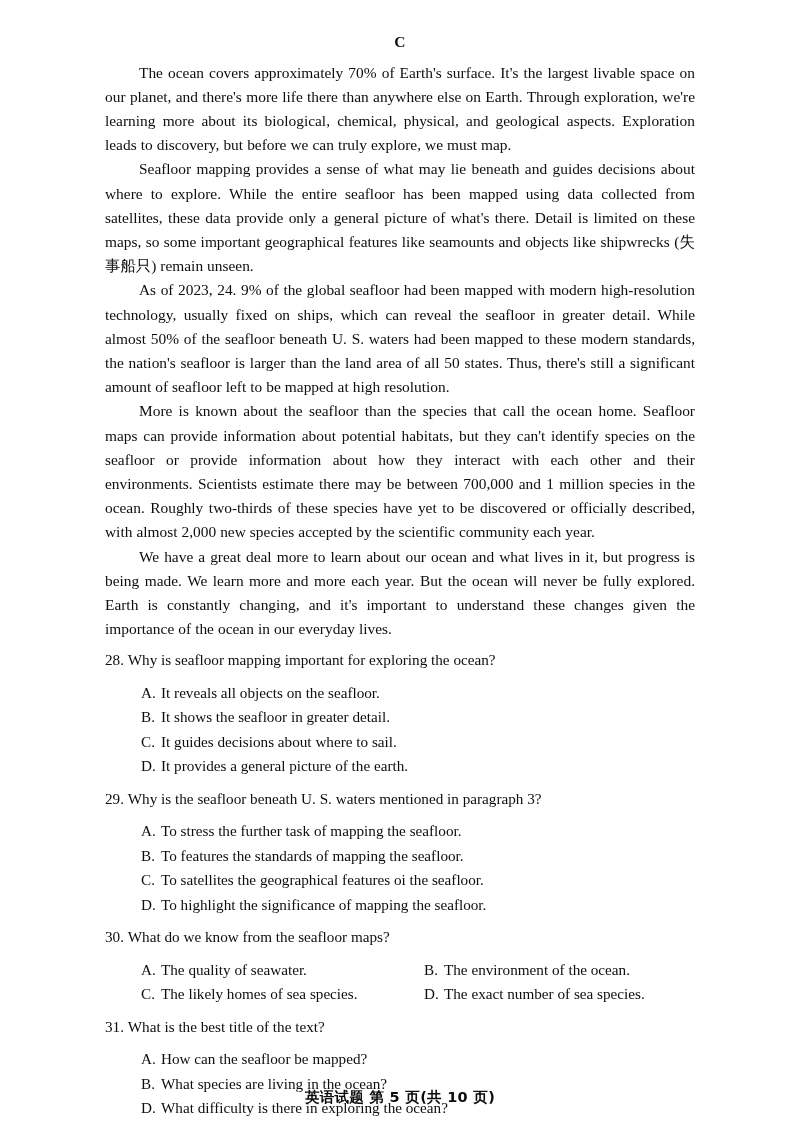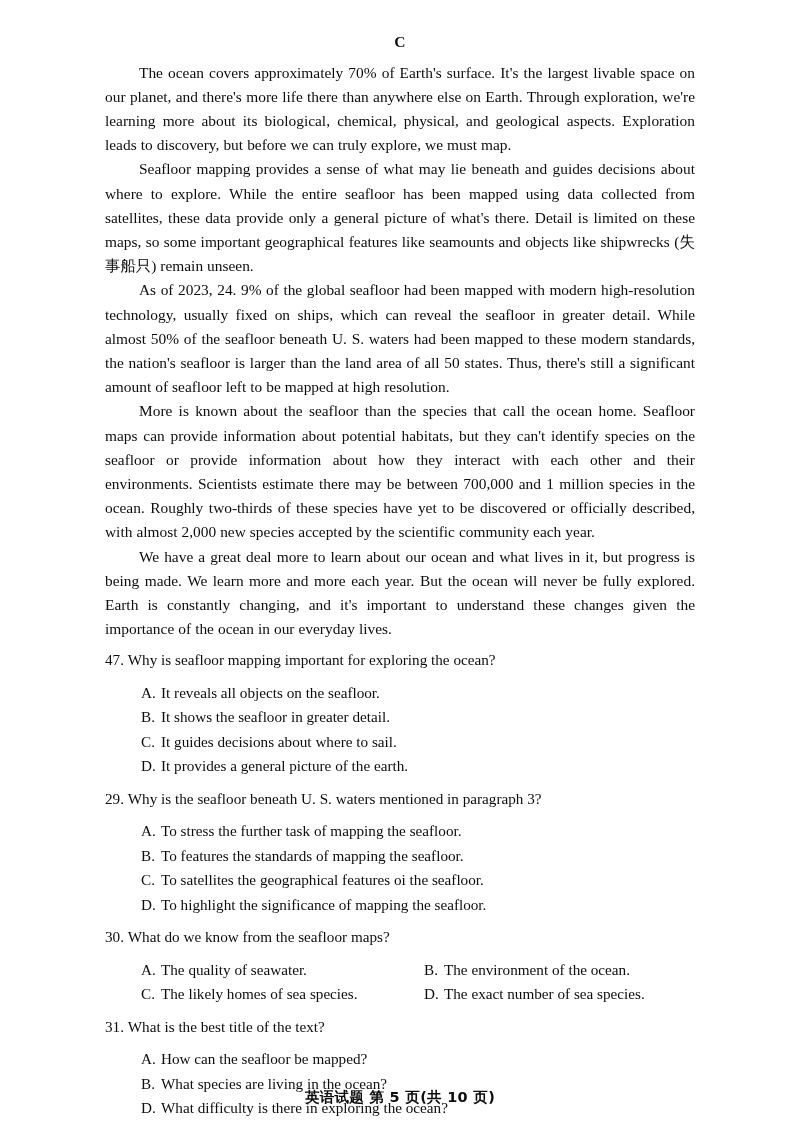--- a/index.html
+++ b/index.html
@@ -125,21 +125,21 @@
       <p>The ocean covers approximately 70% of Earth's surface. It's the largest livable space on our planet, and there's more life there than anywhere else on Earth. Through exploration, we're learning more about its biological, chemical, physical, and geological aspects. Exploration leads to discovery, but before we can truly explore, we must map.</p>
       <p>Seafloor mapping provides a sense of what may lie beneath and guides decisions about where to explore. While the entire seafloor has been mapped using data collected from satellites, these data provide only a general picture of what's there. Detail is limited on these maps, so some important geographical features like seamounts and objects like shipwrecks (失事船只) remain unseen.</p>
       <p>As of 2023, 24. 9% of the global seafloor had been mapped with modern high-resolution technology, usually fixed on ships, which can reveal the seafloor in greater detail. While almost 50% of the seafloor beneath U. S. waters had been mapped to these modern standards, the nation's seafloor is larger than the land area of all 50 states. Thus, there's still a significant amount of seafloor left to be mapped at high resolution.</p>
       <p>More is known about the seafloor than the species that call the ocean home. Seafloor maps can provide information about potential habitats, but they can't identify species on the seafloor or provide information about how they interact with each other and their environments. Scientists estimate there may be between 700,000 and 1 million species in the ocean. Roughly two-thirds of these species have yet to be discovered or officially described, with almost 2,000 new species accepted by the scientific community each year.</p>
       <p>We have a great deal more to learn about our ocean and what lives in it, but progress is being made. We learn more and more each year. But the ocean will never be fully explored. Earth is constantly changing, and it's important to understand these changes given the importance of the ocean in our everyday lives.</p>
     </div>
 
     <div class="questions">
 
       <div class="question">
-        <div class="q-stem"><span class="q-num">47.</span>&nbsp;<span>Why is seafloor mapping important for exploring the ocean?</span></div>
+        <div class="q-stem"><span class="q-num">28.</span>&nbsp;<span>Why is seafloor mapping important for exploring the ocean?</span></div>
         <div class="options">
           <div class="option"><span class="opt-label">A.</span><span>It reveals all objects on the seafloor.</span></div>
           <div class="option"><span class="opt-label">B.</span><span>It shows the seafloor in greater detail.</span></div>
           <div class="option"><span class="opt-label">C.</span><span>It guides decisions about where to sail.</span></div>
           <div class="option"><span class="opt-label">D.</span><span>It provides a general picture of the earth.</span></div>
         </div>
       </div>
 
       <div class="question">
         <div class="q-stem"><span class="q-num">29.</span>&nbsp;<span>Why is the seafloor beneath U. S. waters mentioned in paragraph 3?</span></div>

